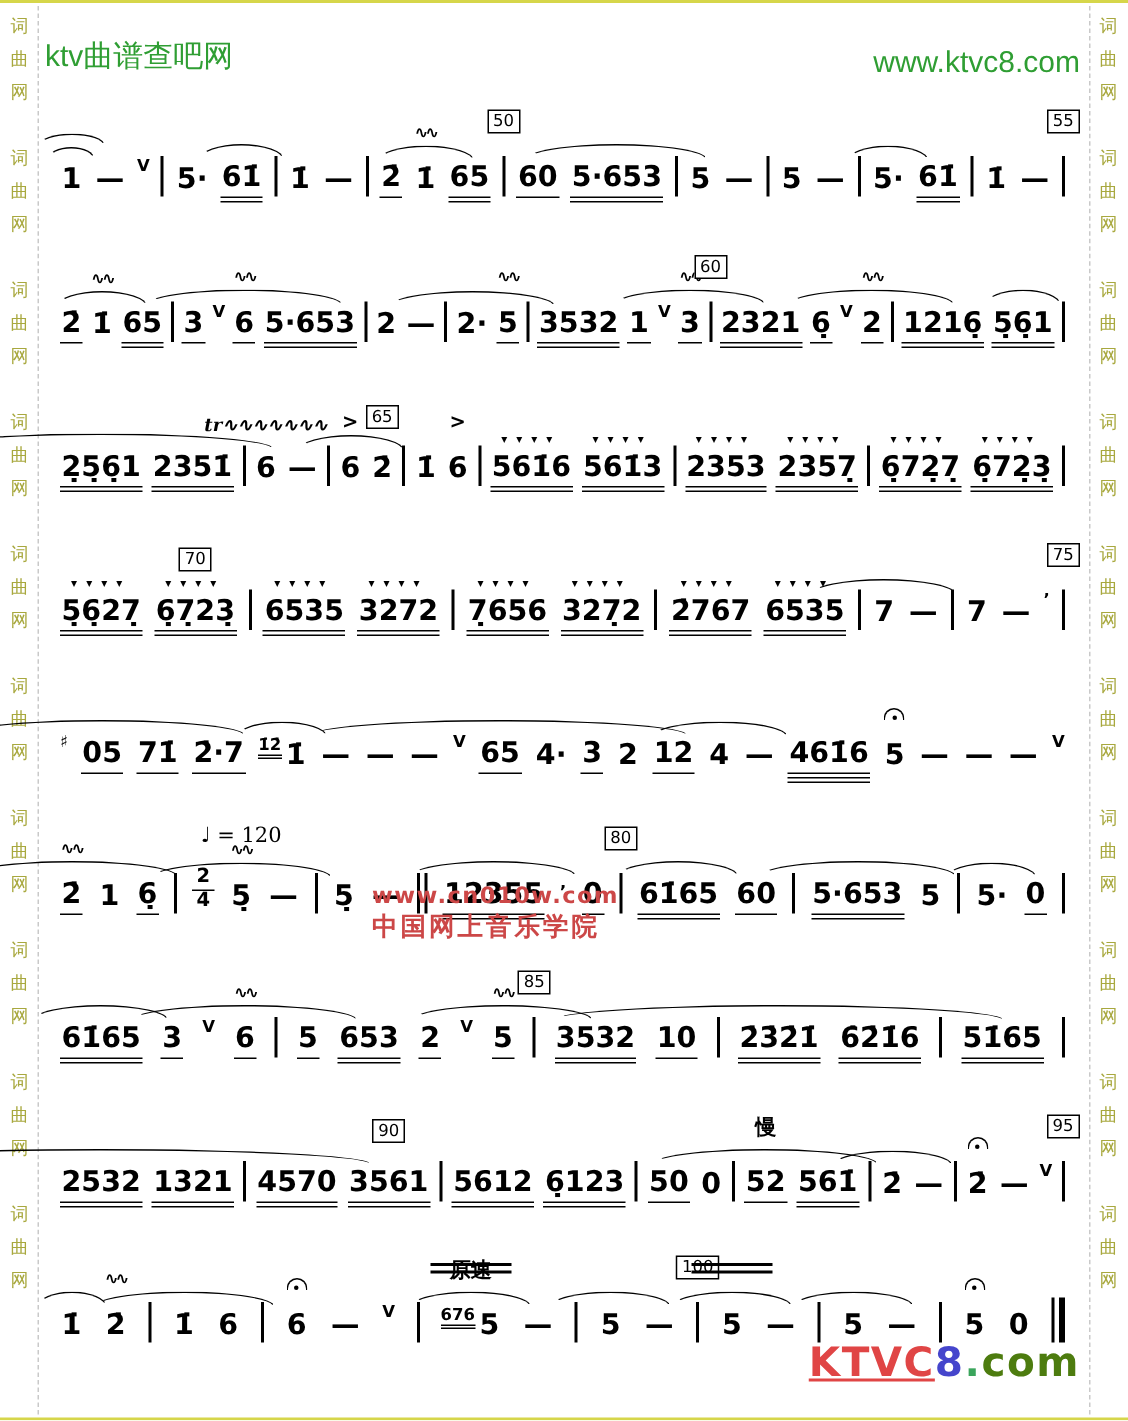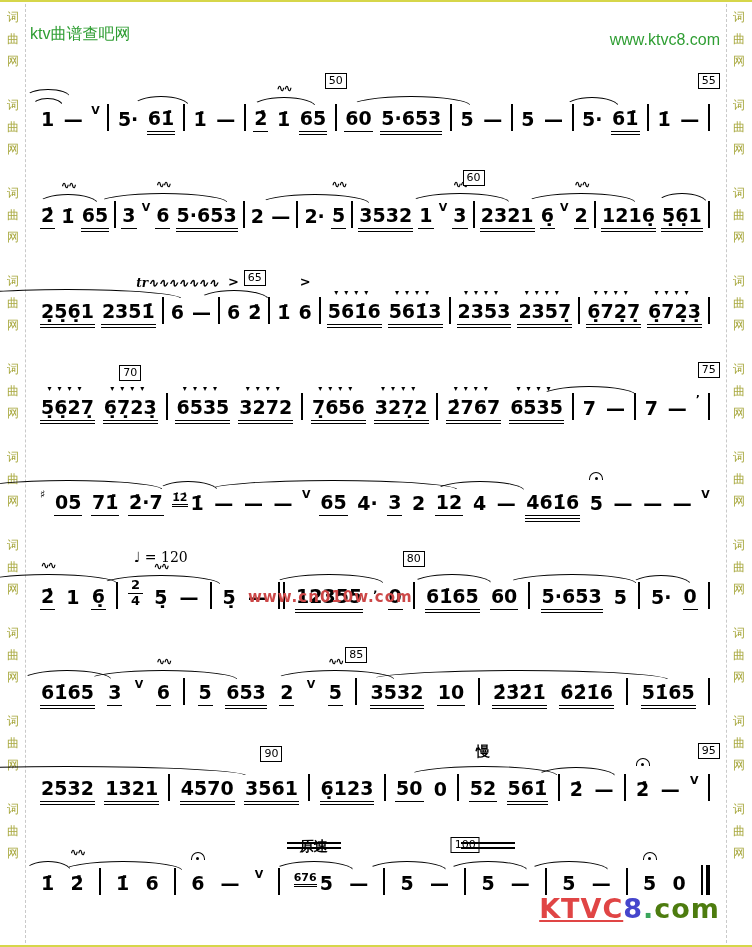--- a/index.html
+++ b/index.html
@@ -7,21 +7,21 @@
   .page { position:relative; width:752px; height:947px; background:#fff; overflow:hidden;
           font-family:"Liberation Sans", sans-serif; }
   .hline { position:absolute; left:0; right:0; height:2px; background:#d6d64a; }
   .hline.top { top:0; } .hline.bot { bottom:0; }
   .dashline { position:absolute; top:4px; bottom:4px; border-left:1px dashed #c9c9c9; }
   .dash-l { left:25px; } .dash-r { right:25px; }
   .sideborder { position:absolute; top:6px; bottom:0; width:22px; overflow:hidden; }
   .sb-l { left:2px; } .sb-r { right:2px; }
   .bgroup { margin-bottom:22px; }
   .bchar { font-size:12px; color:#a8a83e; line-height:22px; text-align:center; }
-  .sitelink { position:absolute; color:#2f9e33; font-size:16px; }
+  .sitelink { position:absolute; color:#2f9e33; font-size:20px; }
   .site-left { left:30px; top:24px; }
   .site-right { right:32px; top:31px; }
 
   .mline { position:absolute; left:40px; right:42px; display:flex;
            justify-content:space-between; align-items:flex-end; height:58px; color:#000; }
   .tok { position:relative; padding-top:31px; display:flex; align-items:flex-end; }
   .txt { font:bold 19px "DejaVu Sans", sans-serif; line-height:22px; white-space:nowrap; }
   .n { display:inline-block; position:relative; padding:0 1px 2px 1px; }
   .u1 .n, .u2 .n, .u3 .n { border-bottom:1.5px solid #000; }
   .u2 .n::after, .u3 .n::after { content:""; position:absolute; left:0; right:0; bottom:-4px; border-bottom:1.5px solid #000; }
@@ -992,20 +992,24 @@
             <div class="o o-box">90</div>
           </div>
           <div class="txt u2"><span class="n">3561</span></div>
         </div>
         <div class="tok">
           <div class="orn"></div>
           <div class="bar"></div>
         </div>
         <div class="tok">
           <div class="orn"></div>
+          <div class="txt u2"><span class="n">5612</span></div>
+        </div>
+        <div class="tok">
+          <div class="orn"></div>
           <div class="txt u2"><span class="n">6̣123</span></div>
         </div>
         <div class="tok">
           <div class="orn"></div>
           <div class="bar"></div>
         </div>
         <div class="tok">
           <div class="orn"></div>
           <div class="txt u1"><span class="n">50</span></div>
         </div>
@@ -1192,16 +1196,17 @@
           <div class="barend">
             <div class="b1"></div>
             <div class="b3"></div>
           </div>
         </div>
       </div>
     </div>
 
   <div class="watermark">
     <div class="wm1">www.cn010w.com</div>
+    <div class="wm2">中国网上音乐学院</div>
   </div>
 
   <div class="logo" id="logo"><span style="color: rgb(224, 69, 69); text-decoration: underline;">KTVC</span><span style="color: rgb(69, 69, 204);">8</span><span style="color: rgb(58, 165, 92);">.</span><span style="color: #4d7c0f;">com</span></div>
 </div>
 
 </body></html>

